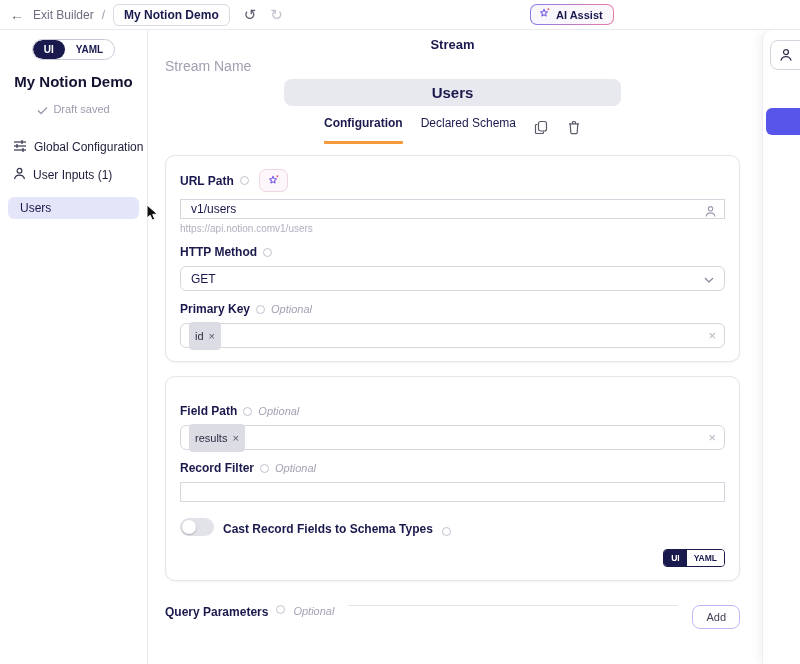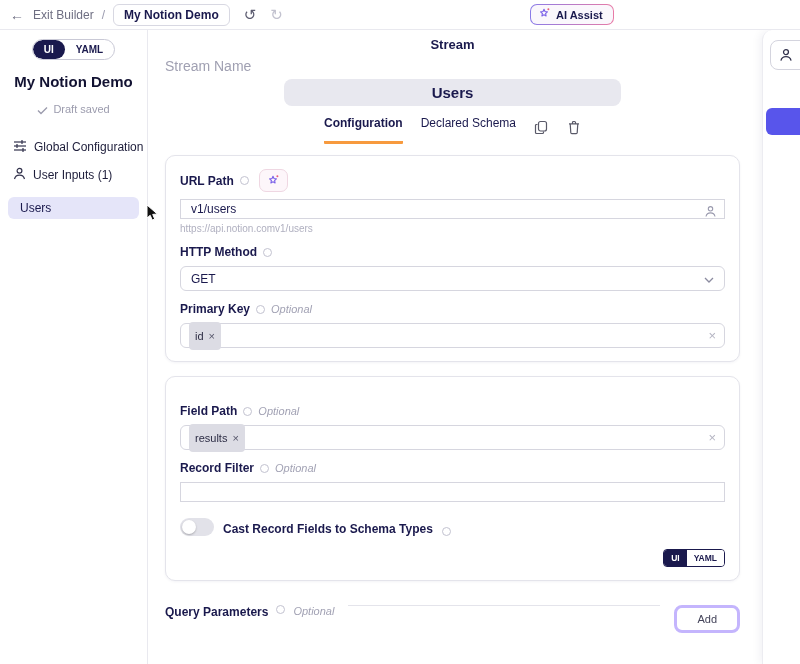--- a/index.html
+++ b/index.html
@@ -88,21 +88,21 @@
   .toggle { width:34px; height:18px; background:#e2e2e9; border-radius:9px; position:relative; cursor:pointer; }
   .toggle .knob { position:absolute; left:2px; top:2px; width:14px; height:14px; border-radius:50%;
                   background:#fff; box-shadow:0 1px 2px rgba(0,0,0,.25); }
   .mini-toggle { display:flex; width:max-content; margin:13px 0 0 auto; border:1px solid #1a194d;
                  border-radius:4px; overflow:hidden; cursor:pointer; }
   .mini-seg { font-size:8.5px; font-weight:bold; padding:3px 7px; color:#1a194d; background:#fff; }
   .mini-seg.sel { background:#1a194d; color:#fff; }
 
   .kv-header { display:flex; gap:8px; }
   .kv-header .line { flex:1; height:1px; background:#e4e4eb; margin:0 6px; }
-  .add-btn { border:3px solid #c4b5fd; border-radius:8px; background:#fff; padding:5px 20px; font-size:11px;
+  .add-btn { border:1px solid #c4b5fd; border-radius:8px; background:#fff; padding:5px 13px; font-size:11px;
              color:#44445a; cursor:pointer; font-family:"Liberation Sans",sans-serif; }
   .qp-row { margin-top:24px; }
 
   
   .rightpanel { position:absolute; top:30px; left:762px; width:38px; height:634px; background:#fff;
                 border-left:1px solid #ececf1; border-radius:10px 0 0 0;
                 box-shadow:-3px 0 8px rgba(26,25,77,.05); }
   .rp-userbox { position:absolute; top:10px; left:7px; width:45px; height:30px; border:1px solid #d4d4de;
                 border-radius:8px; display:flex; align-items:center; padding-left:8px; cursor:pointer; }
   .rp-bluebtn { position:absolute; top:78px; left:3px; width:40px; height:27px; background:#5855eb;

